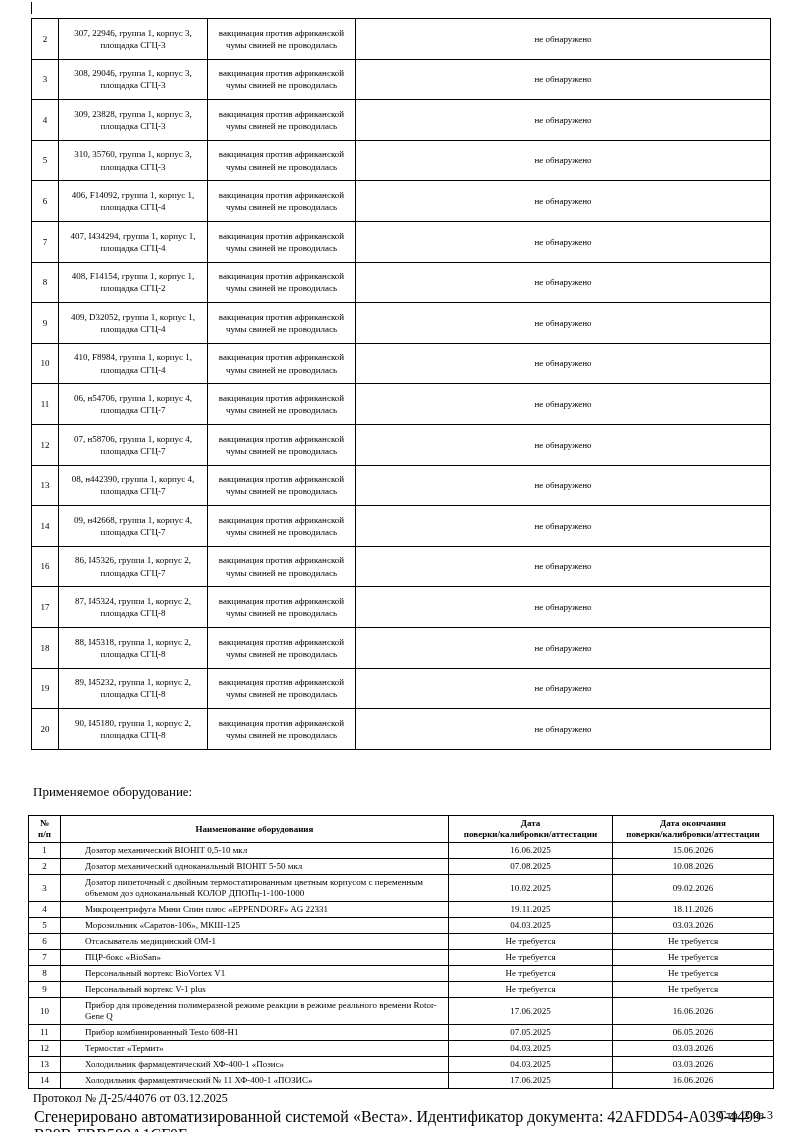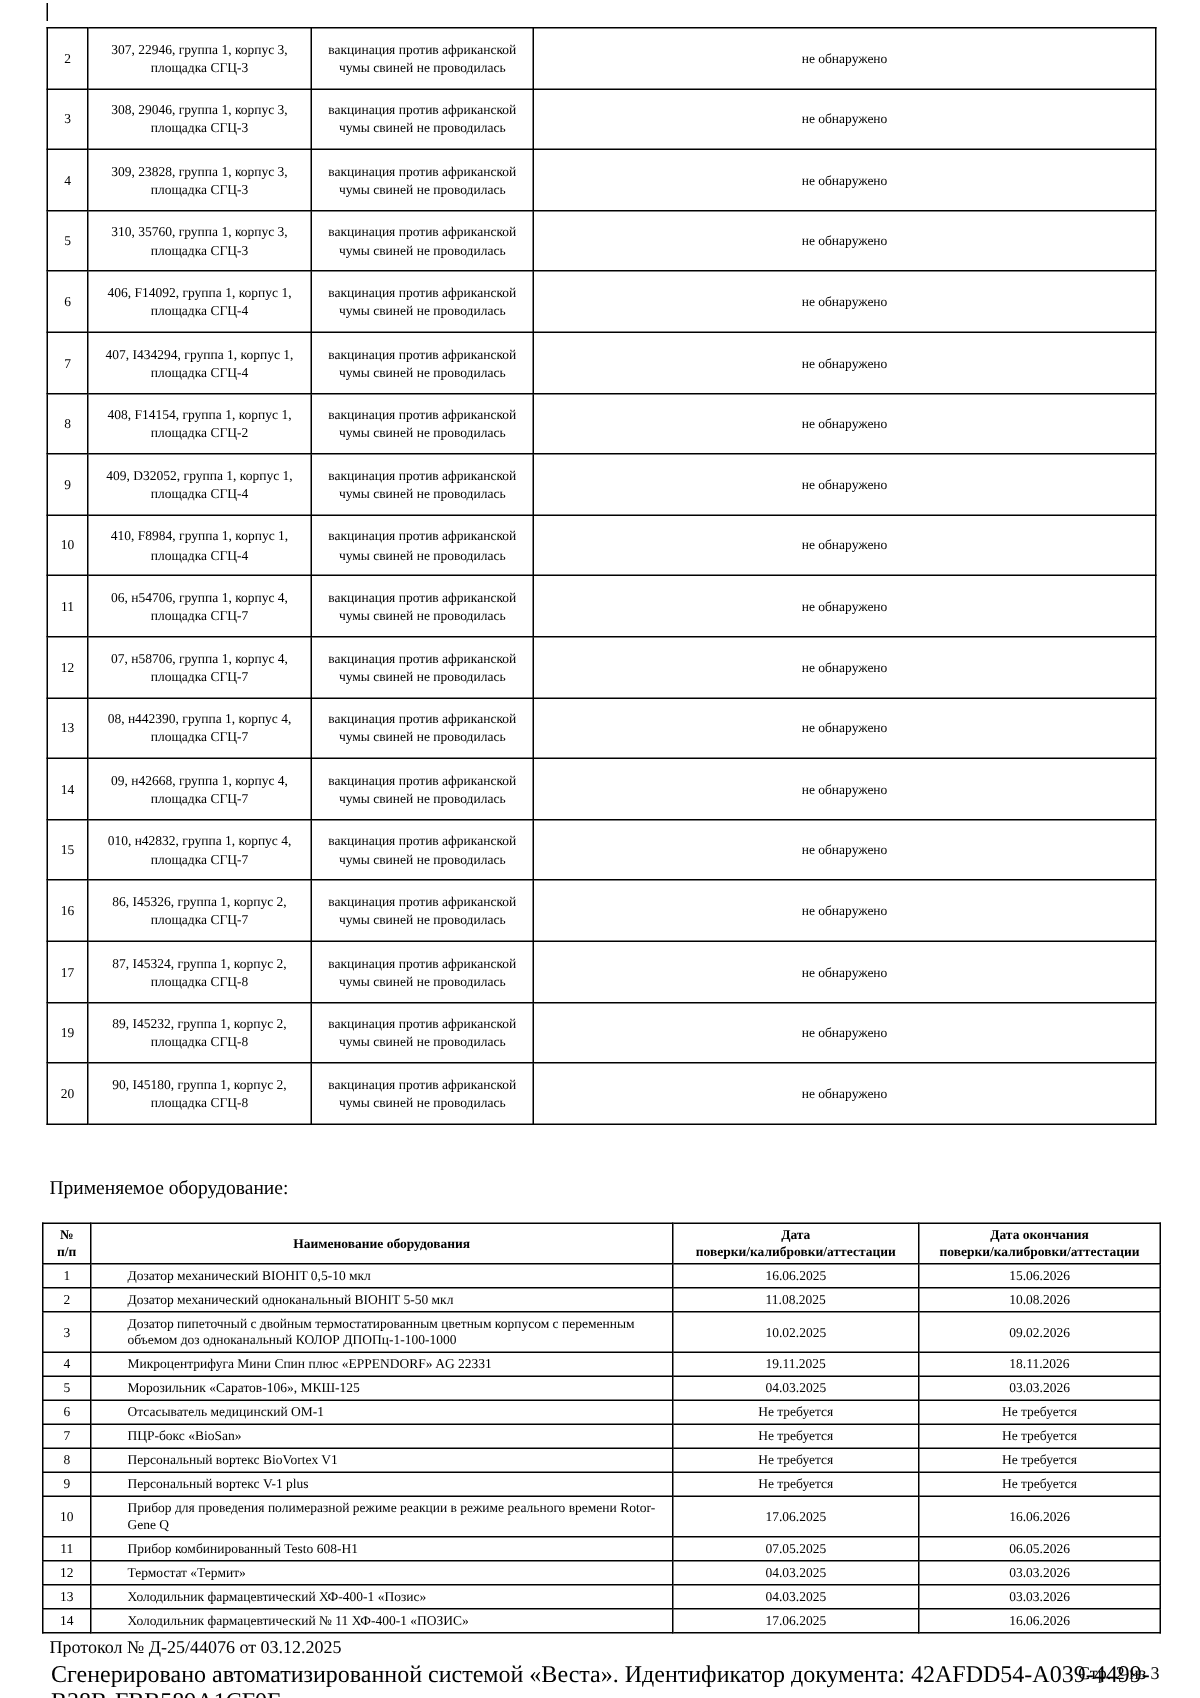--- a/index.html
+++ b/index.html
@@ -122,34 +122,34 @@
           <td class="c-vacc">вакцинация против африканской чумы свиней не проводилась</td>
           <td class="c-result">не обнаружено</td>
         </tr>
         <tr>
           <td class="c-num">14</td>
           <td class="c-sample">09, н42668, группа 1, корпус 4, площадка СГЦ-7</td>
           <td class="c-vacc">вакцинация против африканской чумы свиней не проводилась</td>
           <td class="c-result">не обнаружено</td>
         </tr>
         <tr>
-          <td class="c-num">15</td>
-          <td class="c-sample">010, н42832, группа 1, корпус 4, площадка СГЦ-7</td>
-          <td class="c-vacc">вакцинация против африканской чумы свиней не проводилась</td>
-          <td class="c-result">не обнаружено</td>
-        </tr>
-        <tr>
           <td class="c-num">16</td>
           <td class="c-sample">86, I45326, группа 1, корпус 2, площадка СГЦ-7</td>
           <td class="c-vacc">вакцинация против африканской чумы свиней не проводилась</td>
           <td class="c-result">не обнаружено</td>
         </tr>
         <tr>
           <td class="c-num">17</td>
           <td class="c-sample">87, I45324, группа 1, корпус 2, площадка СГЦ-8</td>
+          <td class="c-vacc">вакцинация против африканской чумы свиней не проводилась</td>
+          <td class="c-result">не обнаружено</td>
+        </tr>
+        <tr>
+          <td class="c-num">18</td>
+          <td class="c-sample">88, I45318, группа 1, корпус 2, площадка СГЦ-8</td>
           <td class="c-vacc">вакцинация против африканской чумы свиней не проводилась</td>
           <td class="c-result">не обнаружено</td>
         </tr>
         <tr>
           <td class="c-num">19</td>
           <td class="c-sample">89, I45232, группа 1, корпус 2, площадка СГЦ-8</td>
           <td class="c-vacc">вакцинация против африканской чумы свиней не проводилась</td>
           <td class="c-result">не обнаружено</td>
         </tr>
         <tr>
@@ -184,21 +184,21 @@
     <tbody>
         <tr>
           <td>1</td>
           <td class="c-name">Дозатор механический BIOHIT 0,5-10 мкл</td>
           <td>16.06.2025</td>
           <td>15.06.2026</td>
         </tr>
         <tr>
           <td>2</td>
           <td class="c-name">Дозатор механический одноканальный BIOHIT 5-50 мкл</td>
-          <td>11.08.2025</td>
+          <td>07.08.2025</td>
           <td>10.08.2026</td>
         </tr>
         <tr>
           <td>3</td>
           <td class="c-name">Дозатор пипеточный с двойным термостатированным цветным корпусом с переменным объемом доз одноканальный КОЛОР ДПОПц-1-100-1000</td>
           <td>10.02.2025</td>
           <td>09.02.2026</td>
         </tr>
         <tr>
           <td>4</td>

